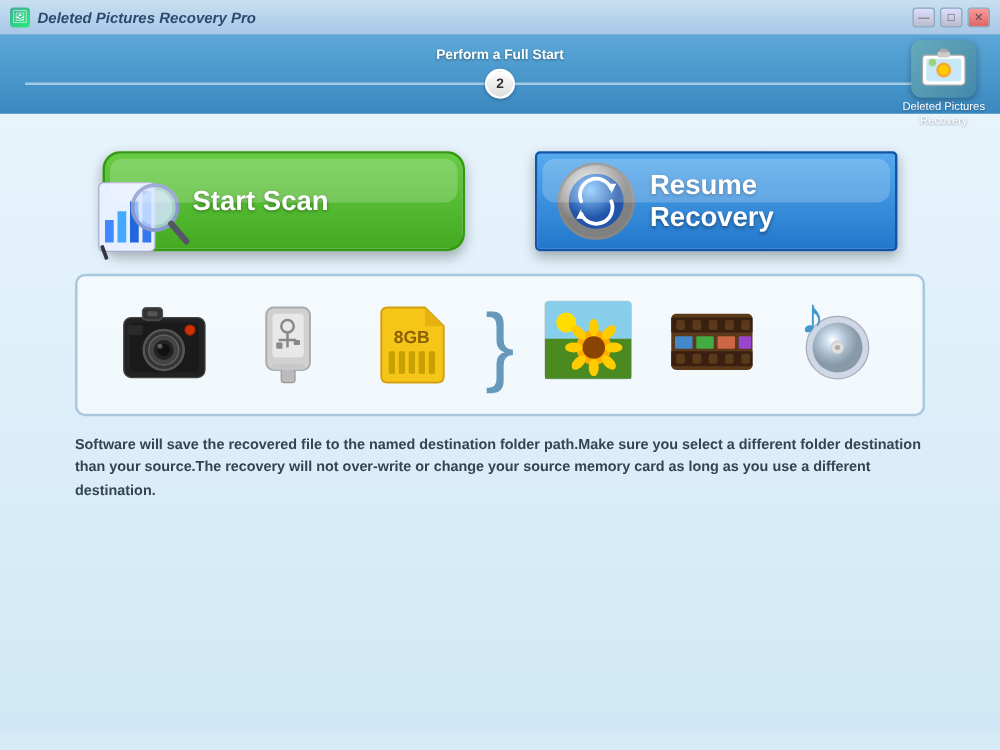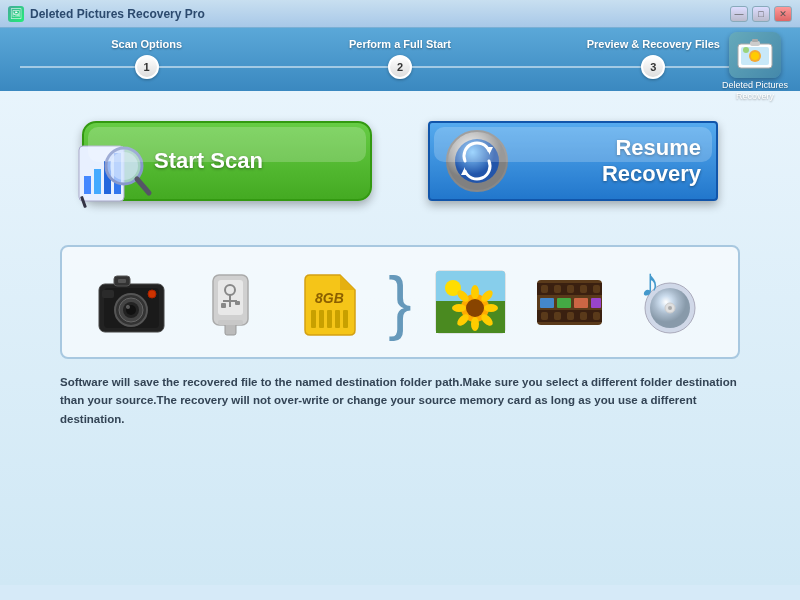--- a/index.html
+++ b/index.html
@@ -34,20 +34,21 @@
       font-size: 10px;
       display: flex;
       align-items: center;
       justify-content: center;
       color: white;
     }
     .title-text {
       font-size: 12px;
       color: #2c4a6e;
       font-weight: bold;
+      font-style: italic;
     }
     .title-controls {
       display: flex;
       gap: 4px;
     }
     .title-btn {
       width: 18px;
       height: 16px;
       border: 1px solid #8ab;
       background: linear-gradient(to bottom, #ddf, #bbc);
@@ -157,23 +158,22 @@
       padding: 30px 40px 20px 40px;
       display: flex;
       flex-direction: column;
       align-items: center;
     }
 
     
     .buttons-row {
       display: flex;
       gap: 56px;
-      margin-bottom: 44px;
-      align-items: center;
-      text-align: right;
+      margin-bottom: 18px;
+      align-items: center;
     }
 
     
     .scan-btn {
       display: flex;
       align-items: center;
       width: 290px;
       height: 80px;
       background: linear-gradient(to bottom, #66cc44, #44aa22);
       border-radius: 14px;
@@ -258,23 +258,22 @@
       display: flex;
       align-items: center;
       justify-content: space-around;
       margin-bottom: 14px;
     }
 
     .device-icon {
       width: 80px;
       height: 80px;
       display: flex;
-      align-items: center;
+      align-items: flex-start;
       justify-content: center;
-      font-style: italic;
     }
 
     
     .bracket {
       font-size: 70px;
       color: #6699bb;
       font-weight: lighter;
       line-height: 1;
     }
 
@@ -300,46 +299,30 @@
   <div class="title-controls">
     <div class="title-btn">—</div>
     <div class="title-btn">□</div>
     <div class="title-btn close">✕</div>
   </div>
 </div>
 
 <div class="header">
   <div class="steps-container">
 
-    <div class="step-item">
-      <span class="step-label">Scan Options</span>
-      <div class="step-line-container">
-        <div class="step-line"></div>
-        <div class="step-circle active">1</div>
-        <div class="step-line"></div>
-      </div>
-    </div>
 
     <div class="step-item">
       <span class="step-label">Perform a Full Start</span>
       <div class="step-line-container">
         <div class="step-line"></div>
         <div class="step-circle active">2</div>
         <div class="step-line"></div>
       </div>
     </div>
 
-    <div class="step-item">
-      <span class="step-label">Preview &amp; Recovery Files</span>
-      <div class="step-line-container">
-        <div class="step-line"></div>
-        <div class="step-circle active">3</div>
-        <div class="step-line"></div>
-      </div>
-    </div>
   </div>
 
   <div class="logo">
     <div class="logo-icon">
       <svg width="38" height="38" viewBox="0 0 38 38">
         <rect x="2" y="8" width="34" height="24" rx="3" fill="#fff" stroke="#aaa" stroke-width="1"></rect>
         <rect x="5" y="11" width="28" height="18" rx="2" fill="#c8e8f8"></rect>
         <circle cx="19" cy="20" r="6" fill="#ff9900" opacity="0.8"></circle>
         <circle cx="19" cy="20" r="4" fill="#ffcc00"></circle>
         <rect x="14" y="5" width="10" height="5" rx="2" fill="#ccc"></rect>

